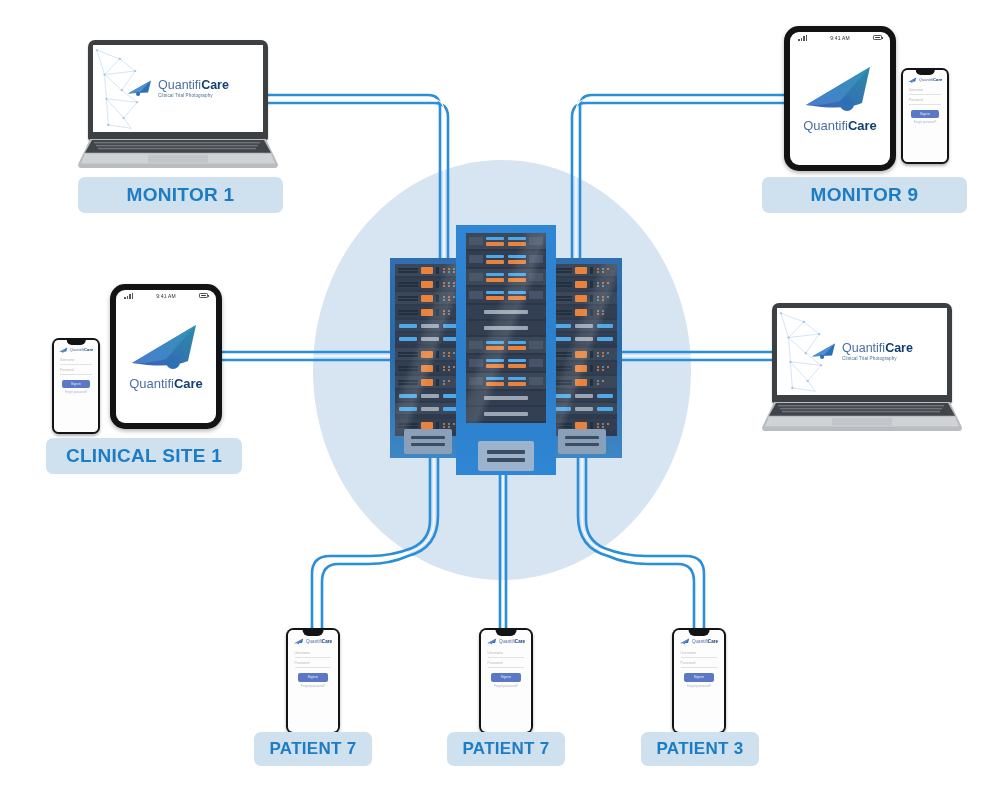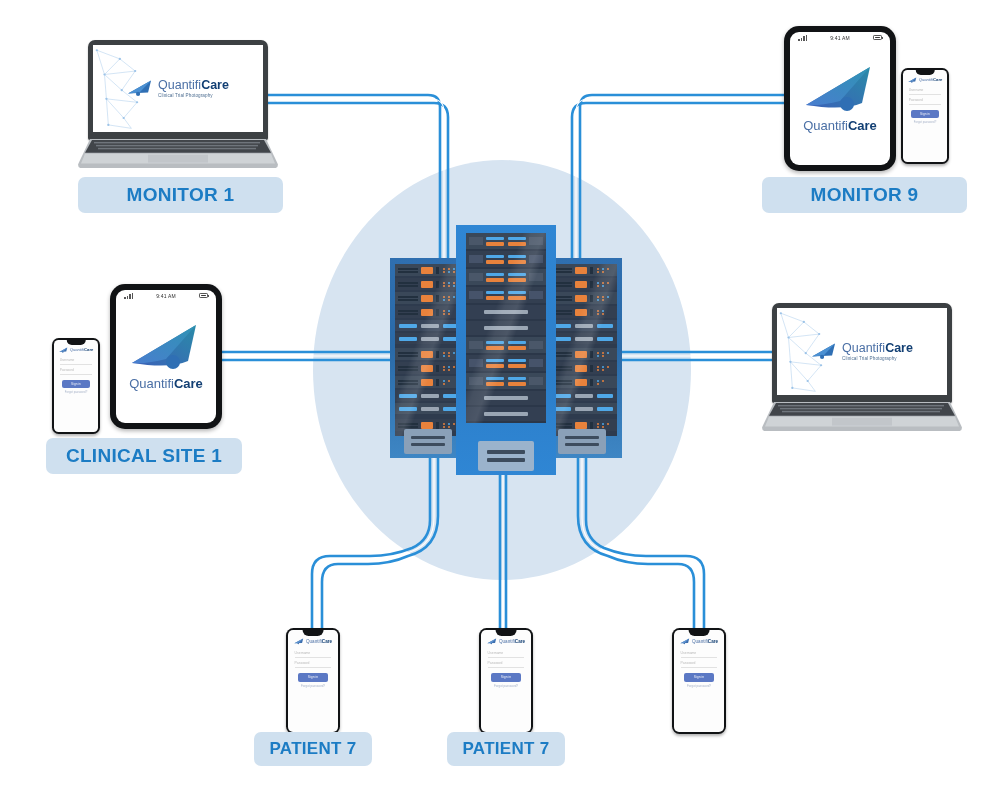--- a/index.html
+++ b/index.html
@@ -767,14 +767,17 @@
           </svg>
           <span style="font-size:4.6px;"><span class="wm-q">Quantifi</span><span class="wm-c">Care</span></span>
         </div>
         <div class="ph-field" style="margin-top:12%; font-size:3.4px; padding-bottom:2px;">Username</div>
         <div class="ph-field" style="margin-top:7%; font-size:3.4px; padding-bottom:2px;">Password</div>
         <div class="ph-btn" style="margin-top:10%; font-size:3.4px; padding:2.5px 0;">Sign in</div>
         <div class="ph-link" style="margin-top:4%; font-size:3px;">Forgot password?</div>
       </div>
     </div>
   </div>
+  <div class="pill" style="left:641px; top:732px; width:118px; height:34px; font-size:17px;">
+    <span>PATIENT 3</span>
+  </div>
 
 </div>
 
 </body></html>

